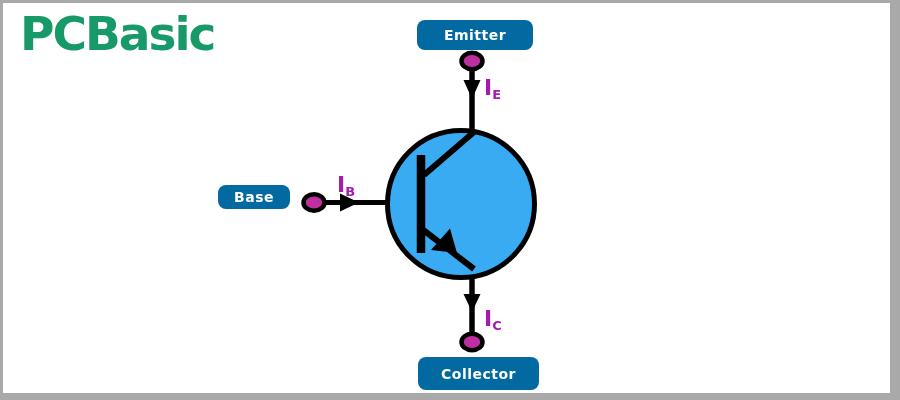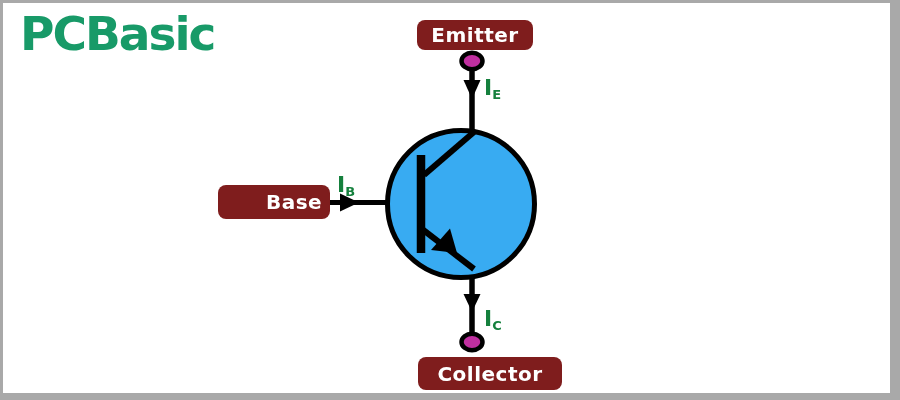--- a/index.html
+++ b/index.html
@@ -20,31 +20,31 @@
   .logo {
     position:absolute; left:20px; top:10px;
     font-size:47px; font-weight:bold;
     color:#189a68; letter-spacing:-2px;
     line-height:1.0;
     user-select:none;
   }
 
   .lbl {
     position:absolute;
-    background:#7f1d1d; color:#ffffff;
-    font-weight:bold; font-size:20px; letter-spacing:0.5px;
+    background:#0369a1; color:#ffffff;
+    font-weight:bold; font-size:14px; letter-spacing:0.5px;
     border-radius:8px;
     display:flex; align-items:center; justify-content:center;
     line-height:1;
   }
   .lbl-emitter   { left:417px; top:20px;  width:116px; height:30px; }
-  .lbl-base      { left:218px; top:185px; width:72px;  height:34px;padding-left:40px; }
-  .lbl-collector { left:418px; top:357px; width:144px; height:33px; }
+  .lbl-base      { left:218px; top:185px; width:72px;  height:24px; }
+  .lbl-collector { left:418px; top:357px; width:121px; height:33px; }
 
-  .cur { position:absolute; color:#15803d; font-weight:bold; font-size:22px; line-height:1; }
+  .cur { position:absolute; color:#a21caf; font-weight:bold; font-size:22px; line-height:1; }
   .cur .sub { font-size:13px; font-weight:bold; vertical-align:-4px; }
   .cur-ie { left:484px; top:77px; }
   .cur-ib { left:337px; top:174px; }
   .cur-ic { left:484px; top:308px; }
 </style>
 </head>
 <body>
 
 <div class="frame">
   <div class="stage">

